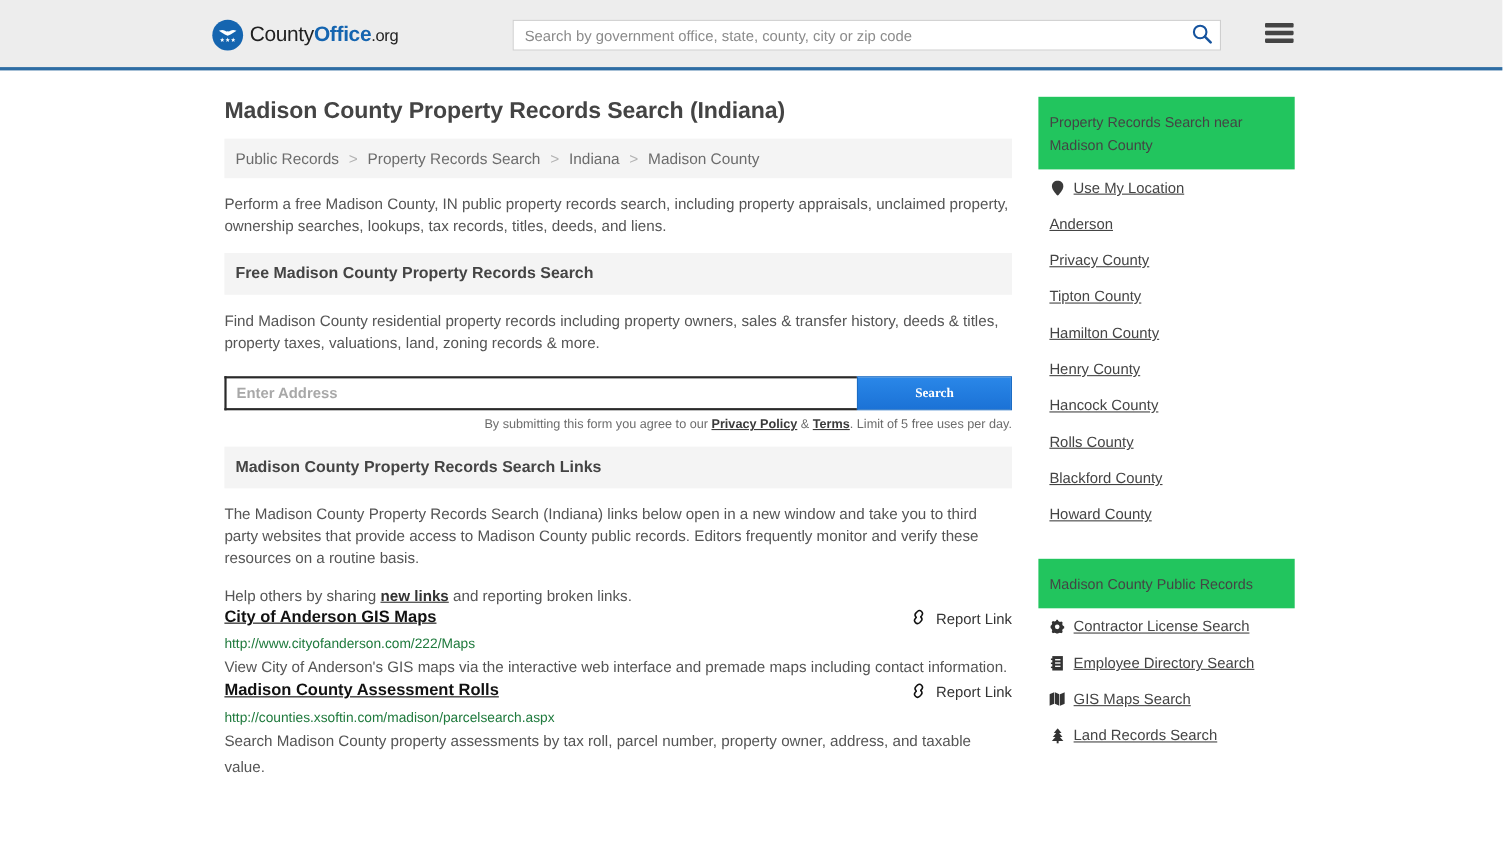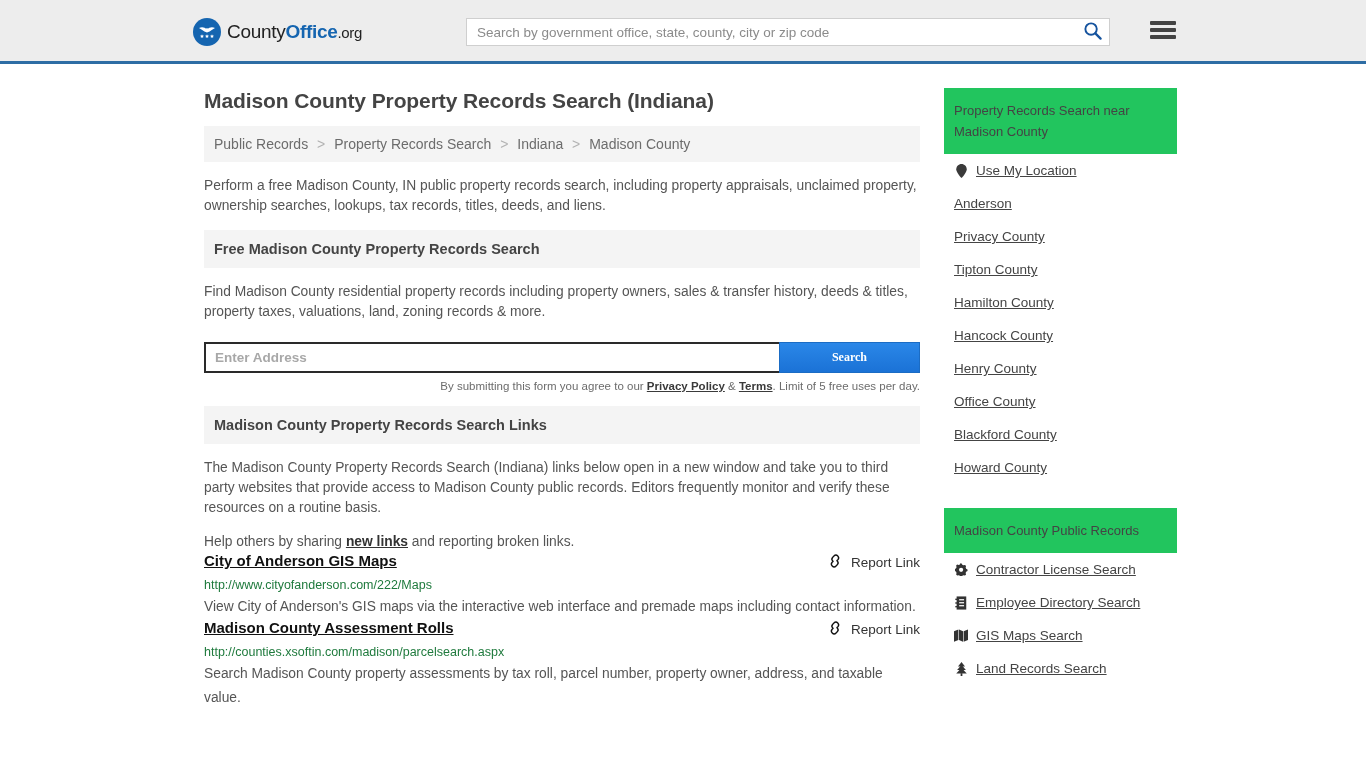--- a/index.html
+++ b/index.html
@@ -401,27 +401,27 @@
         <li class="plain">
           <a href="#">Privacy County</a>
         </li>
         <li class="plain">
           <a href="#">Tipton County</a>
         </li>
         <li class="plain">
           <a href="#">Hamilton County</a>
         </li>
         <li class="plain">
+          <a href="#">Henry County</a>
+        </li>
+        <li class="plain">
           <a href="#">Hancock County</a>
         </li>
         <li class="plain">
-          <a href="#">Henry County</a>
-        </li>
-        <li class="plain">
-          <a href="#">Office County</a>
+          <a href="#">Rolls County</a>
         </li>
         <li class="plain">
           <a href="#">Blackford County</a>
         </li>
         <li class="plain">
           <a href="#">Howard County</a>
         </li>
       </ul>
 
       <div class="side-head">Madison County Public Records</div>

